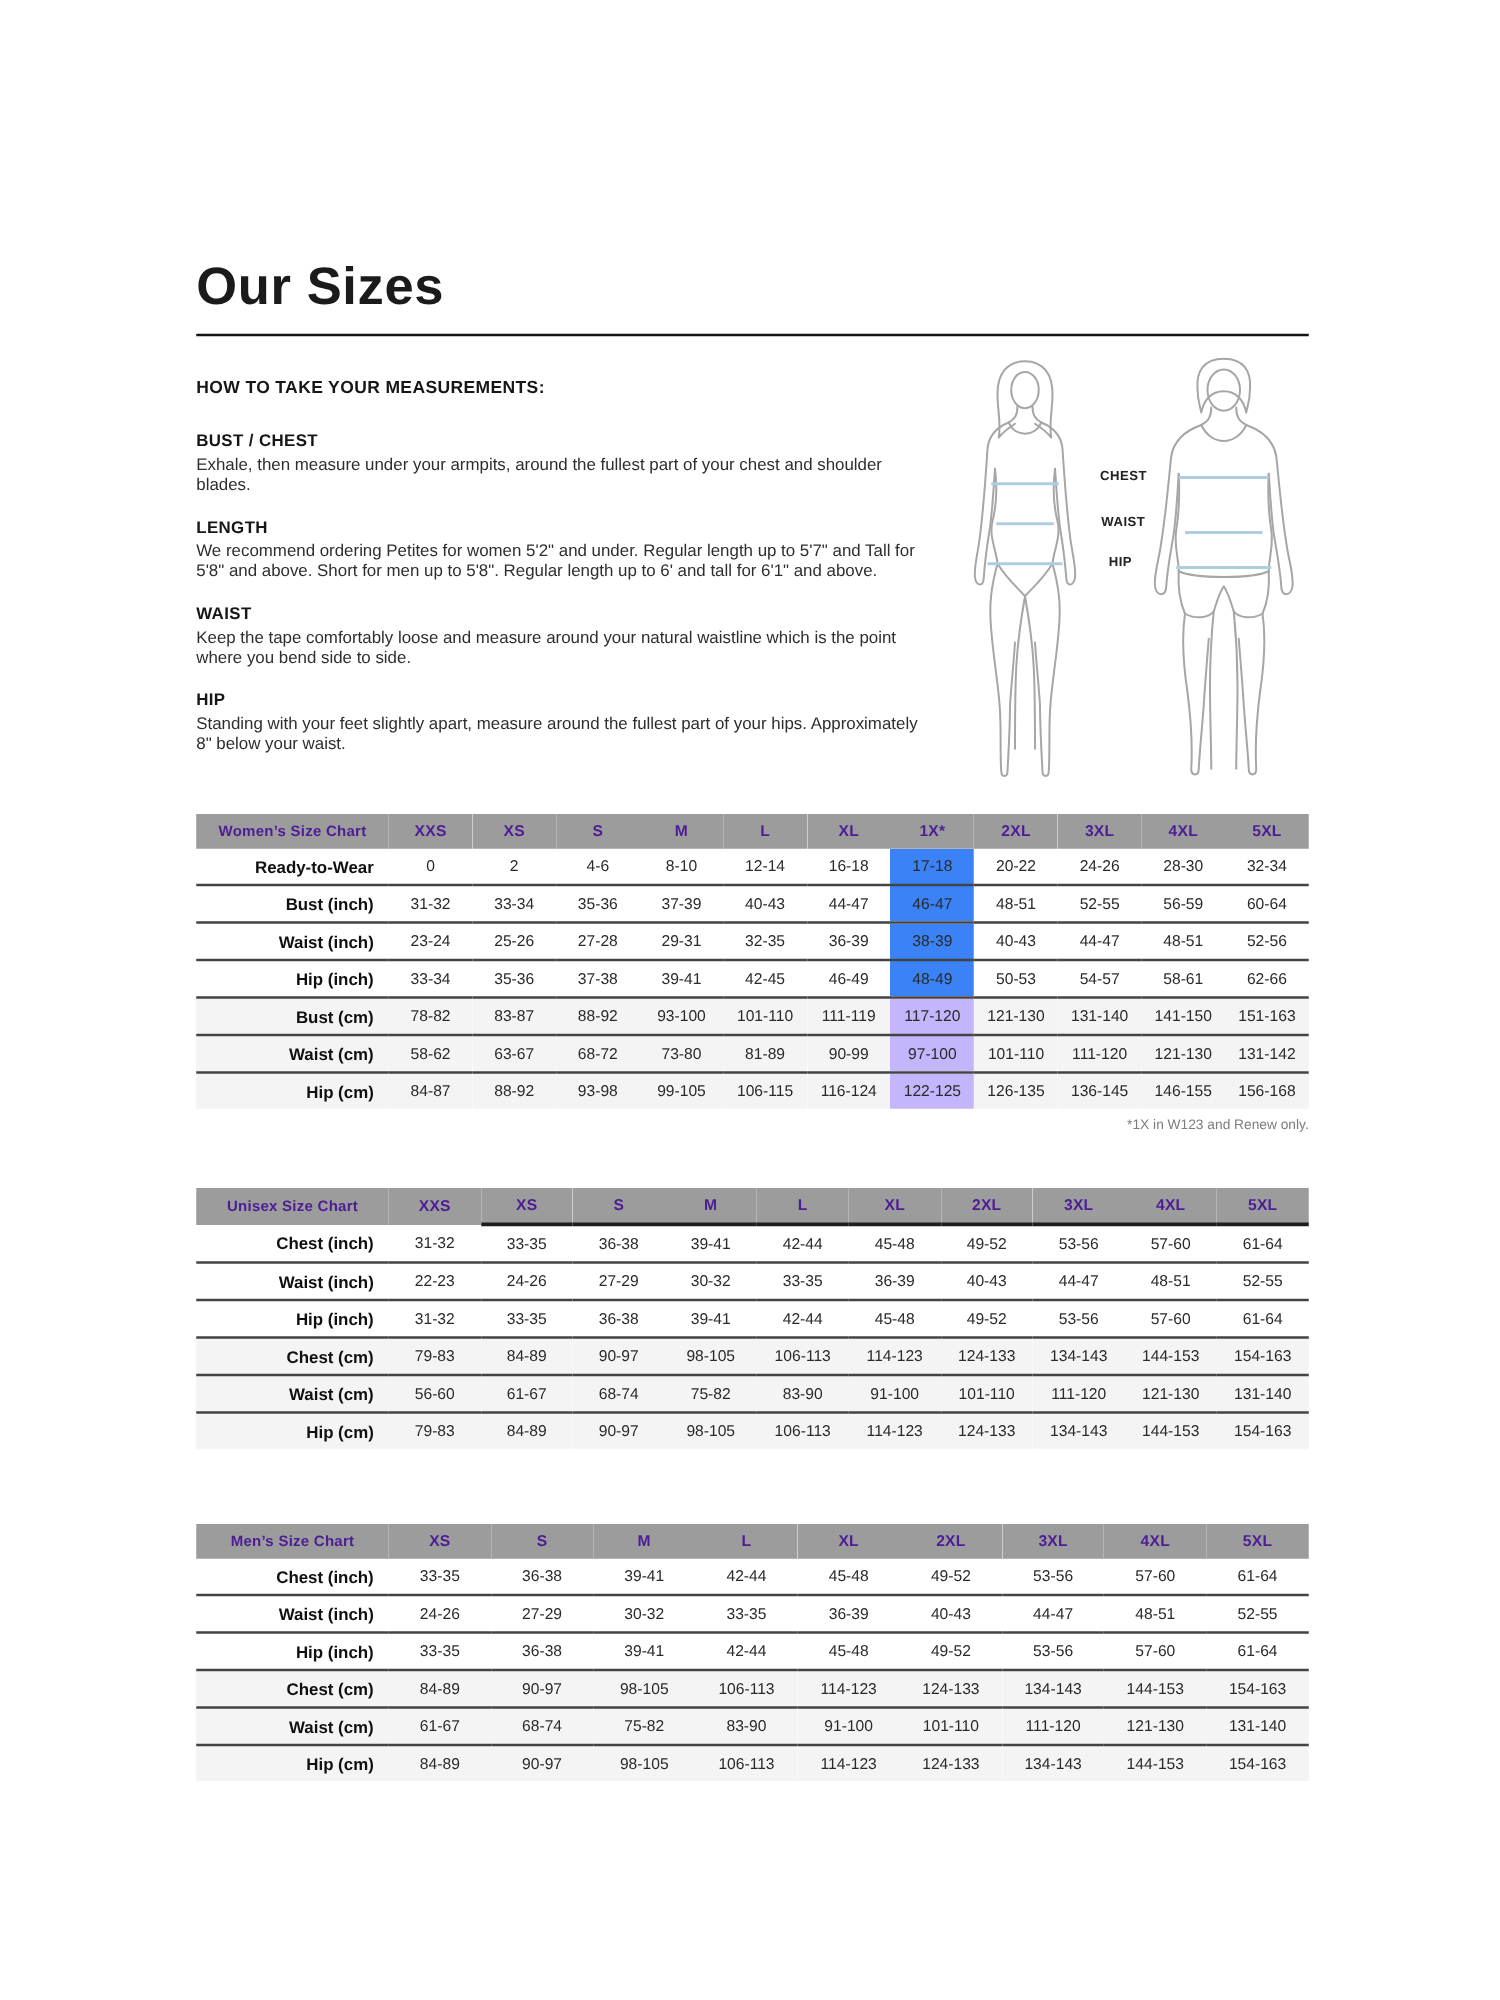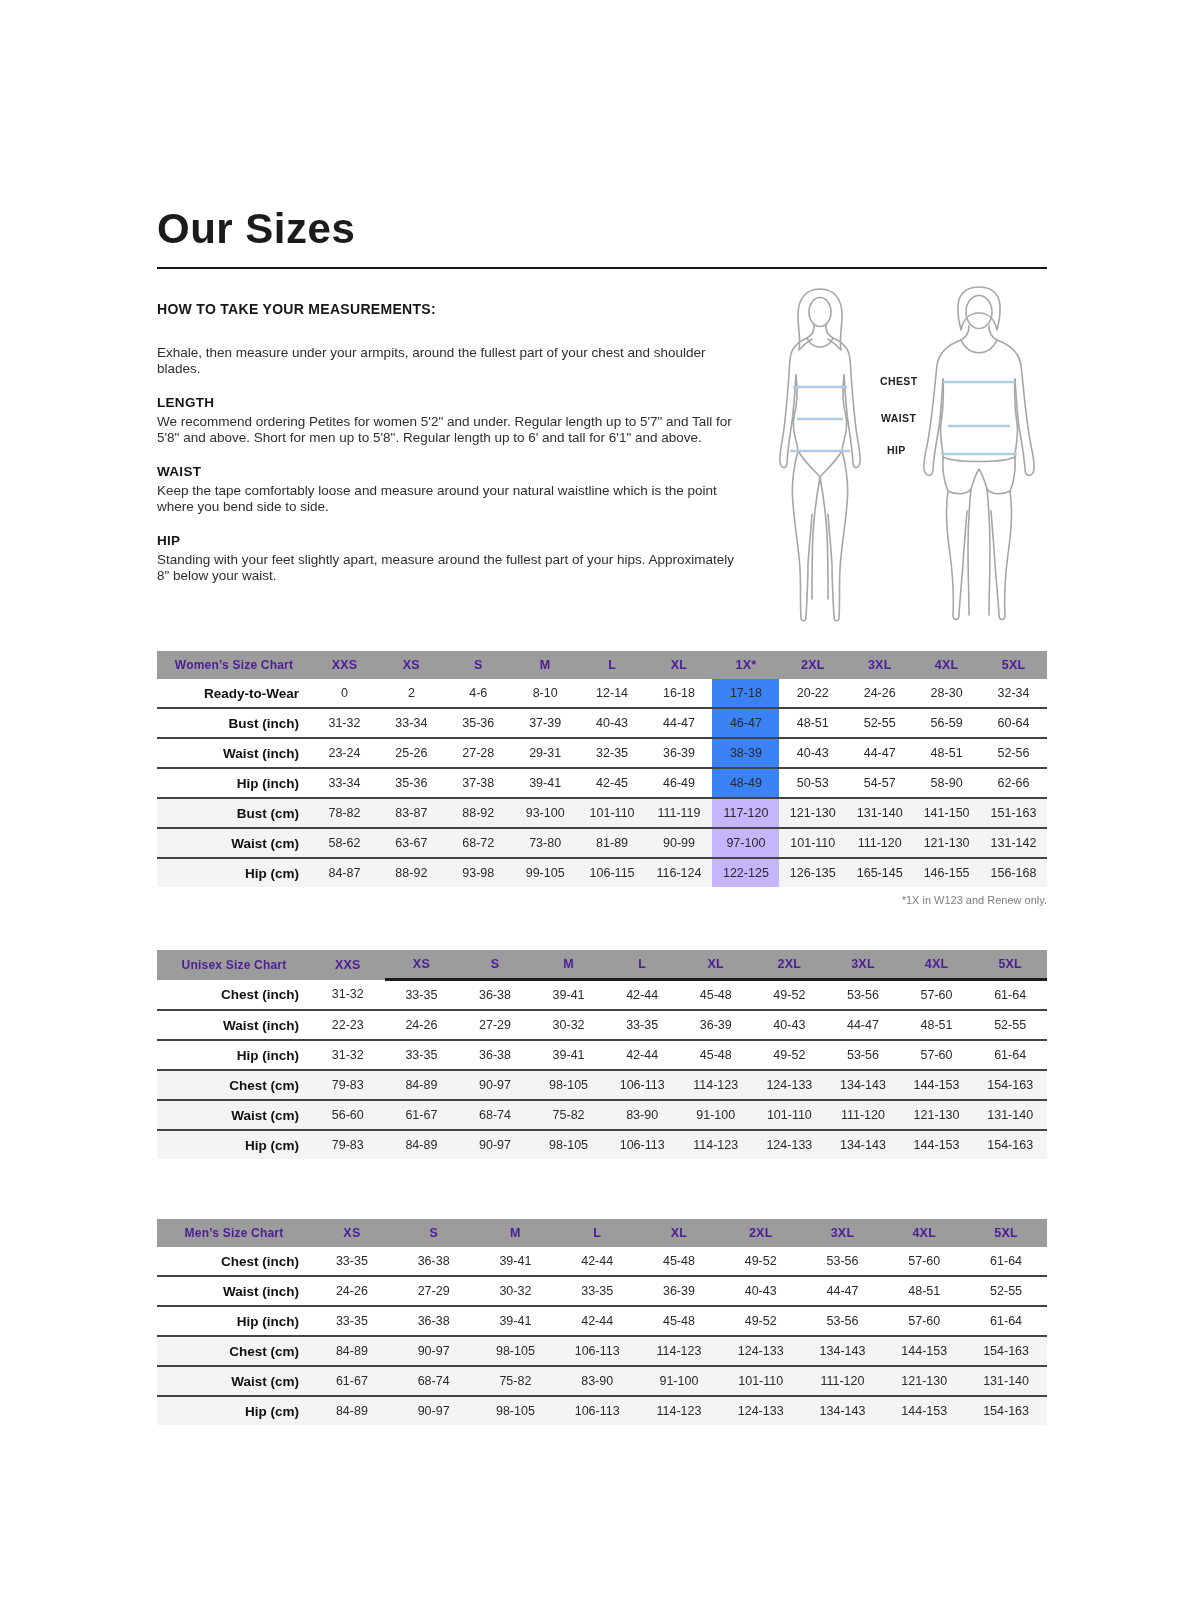--- a/index.html
+++ b/index.html
@@ -135,20 +135,21 @@
 <div class="page">
 
   <h1 class="page-title">Our Sizes</h1>
   <div class="title-rule"></div>
 
   <div class="content-row">
     <div class="instructions">
       <p class="how-to">HOW TO TAKE YOUR MEASUREMENTS:</p>
 
       <div class="m-section">
+        <h3>BUST / CHEST</h3>
         <p>Exhale, then measure under your armpits, around the fullest part of your chest and shoulder blades.</p>
       </div>
       <div class="m-section">
         <h3>LENGTH</h3>
         <p>We recommend ordering Petites for women 5'2" and under. Regular length up to 5'7" and Tall for 5'8" and above. Short for men up to 5'8". Regular length up to 6' and tall for 6'1" and above.</p>
       </div>
       <div class="m-section">
         <h3>WAIST</h3>
         <p>Keep the tape comfortably loose and measure around your natural waistline which is the point where you bend side to side.</p>
       </div>
@@ -278,21 +279,21 @@
           <td class="rl">Hip (inch)</td>
           <td>33-34</td>
           <td>35-36</td>
           <td>37-38</td>
           <td>39-41</td>
           <td>42-45</td>
           <td>46-49</td>
           <td class="hl">48-49</td>
           <td>50-53</td>
           <td>54-57</td>
-          <td>58-90</td>
+          <td>58-61</td>
           <td>62-66</td>
         </tr>
         <tr class="shaded">
           <td class="rl">Bust (cm)</td>
           <td>78-82</td>
           <td>83-87</td>
           <td>88-92</td>
           <td>93-100</td>
           <td>101-110</td>
           <td>111-119</td>
@@ -319,21 +320,21 @@
         <tr class="shaded">
           <td class="rl">Hip (cm)</td>
           <td>84-87</td>
           <td>88-92</td>
           <td>93-98</td>
           <td>99-105</td>
           <td>106-115</td>
           <td>116-124</td>
           <td class="hl">122-125</td>
           <td>126-135</td>
-          <td>165-145</td>
+          <td>136-145</td>
           <td>146-155</td>
           <td>156-168</td>
         </tr>
       </tbody>
     </table>
   <div class="footnote">*1X in W123 and Renew only.</div>
 
   <table class="size-table tbl-unisex">
       <thead>
         <tr>

